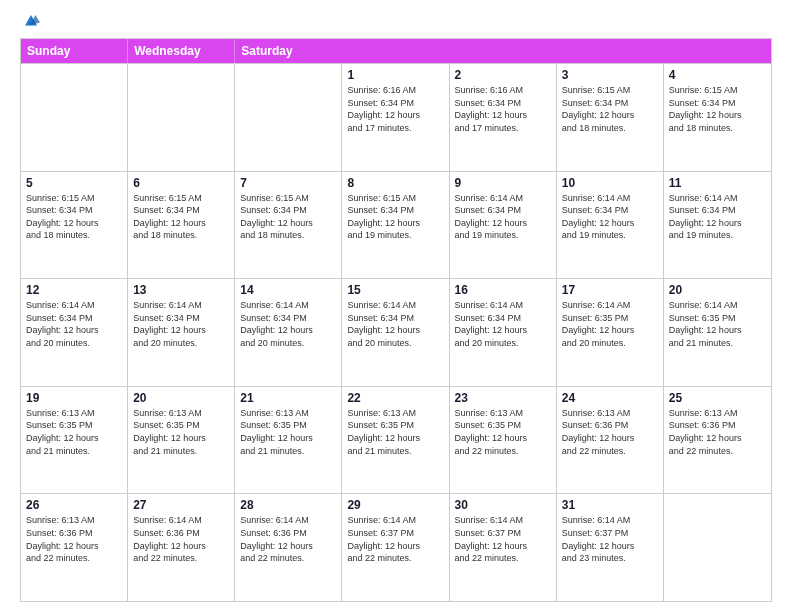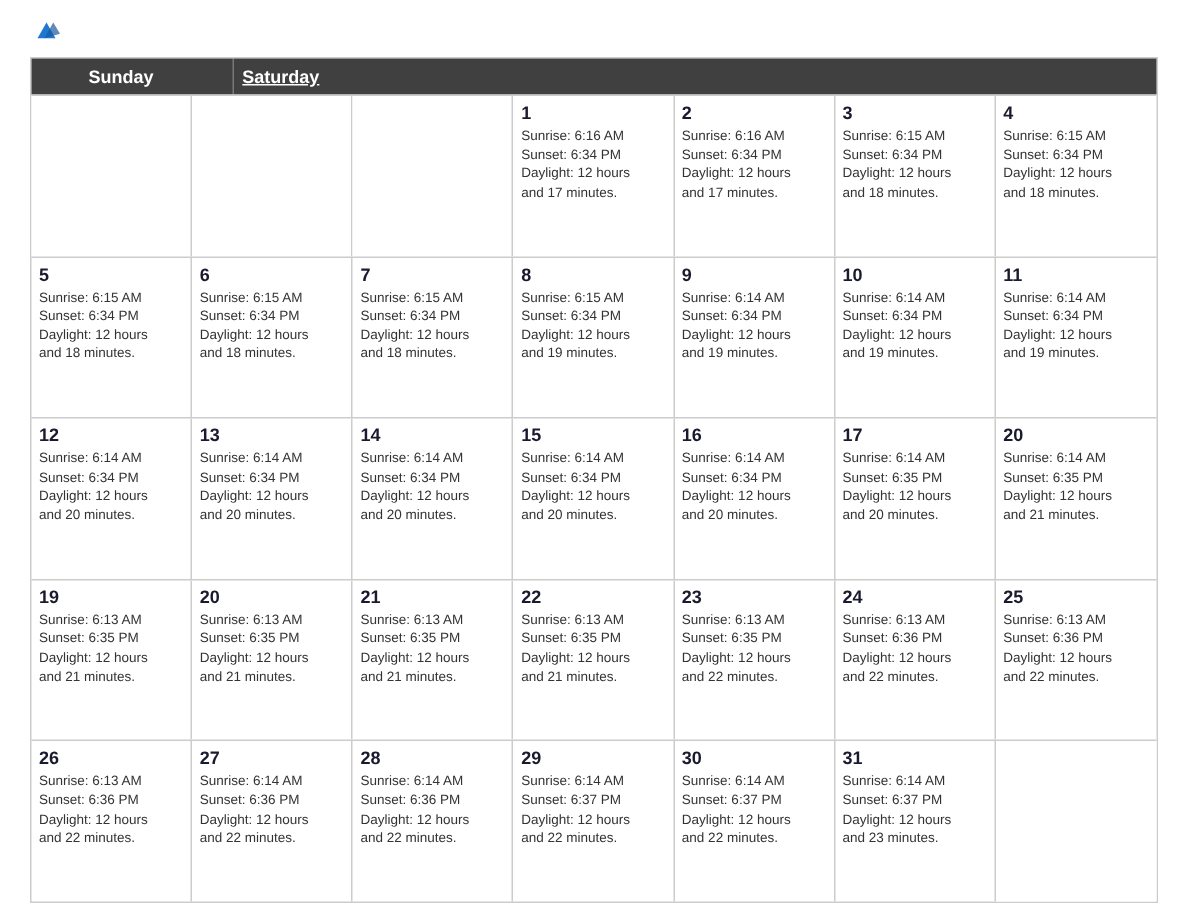--- a/index.html
+++ b/index.html
@@ -62,31 +62,30 @@
     }
     .calendar {
       flex: 1;
       display: flex;
       flex-direction: column;
       border: 1px solid #ccc;
     }
     .cal-header {
       display: grid;
       grid-template-columns: repeat(7, 1fr);
-      background: #404040;
-      padding-left: 32px;
+      background: #d946ef;
     }
     .cal-header-cell {
       color: #fff;
       font-size: 12px;
       font-weight: bold;
       padding: 5px 6px;
       border-right: 1px solid rgba(255,255,255,0.3);
     }
-    .cal-header-cell:last-child { border-right: none; text-decoration: underline; }
+    .cal-header-cell:last-child { border-right: none; }
     .cal-body {
       flex: 1;
       display: flex;
       flex-direction: column;
     }
     .cal-row {
       display: grid;
       grid-template-columns: repeat(7, 1fr);
       flex: 1;
       border-top: 1px solid #ccc;
@@ -129,20 +128,21 @@
     </div>
     <div class="title-area">
       <div class="month-title"></div>
       <div class="location"></div>
     </div>
   </div>
 
   <div class="calendar">
     <div class="cal-header" id="cal-header">
         <div class="cal-header-cell">Sunday</div>
+        <div class="cal-header-cell">Wednesday</div>
         <div class="cal-header-cell">Saturday</div>
       </div>
     <div class="cal-body" id="cal-body">
         <div class="cal-row">
           <div class="cal-cell empty"></div>
           <div class="cal-cell empty"></div>
           <div class="cal-cell empty"></div>
           <div class="cal-cell">
             <div class="day-number">1</div>
             <div class="day-info" style="white-space: pre-line;">Sunrise: 6:16 AM

